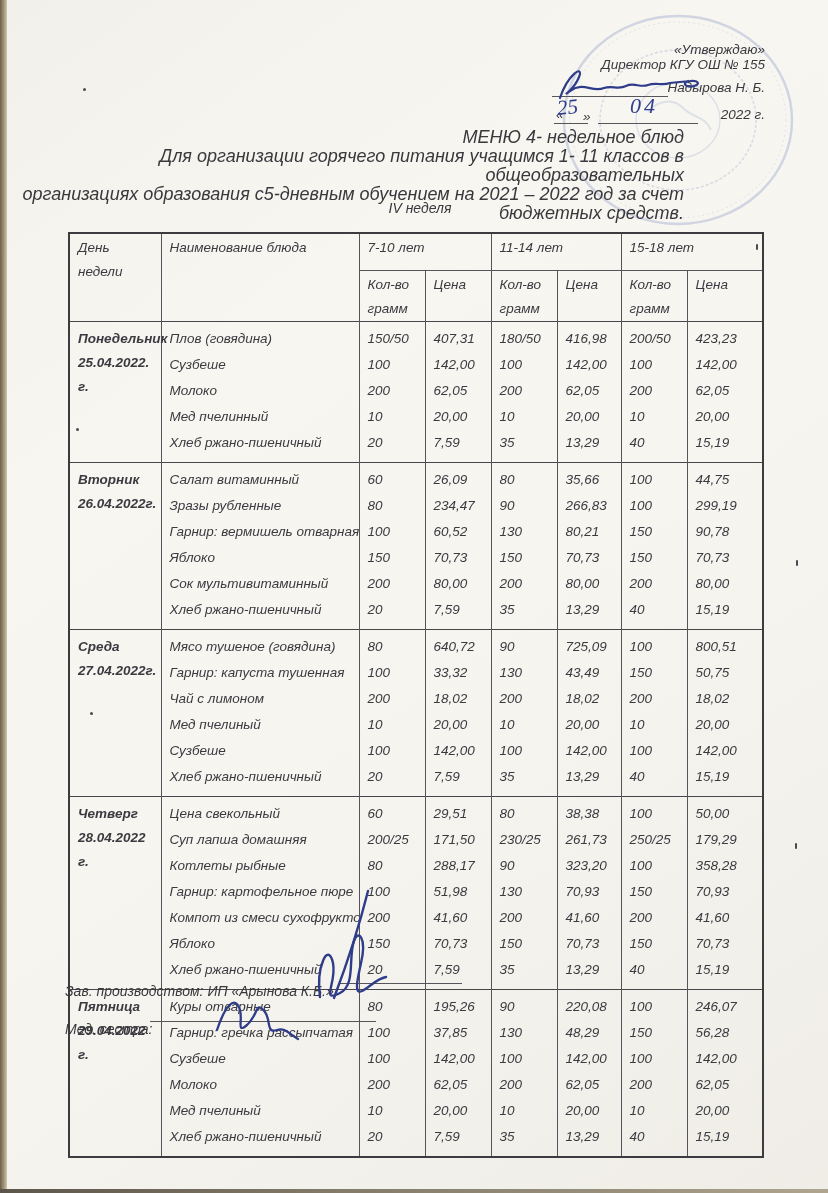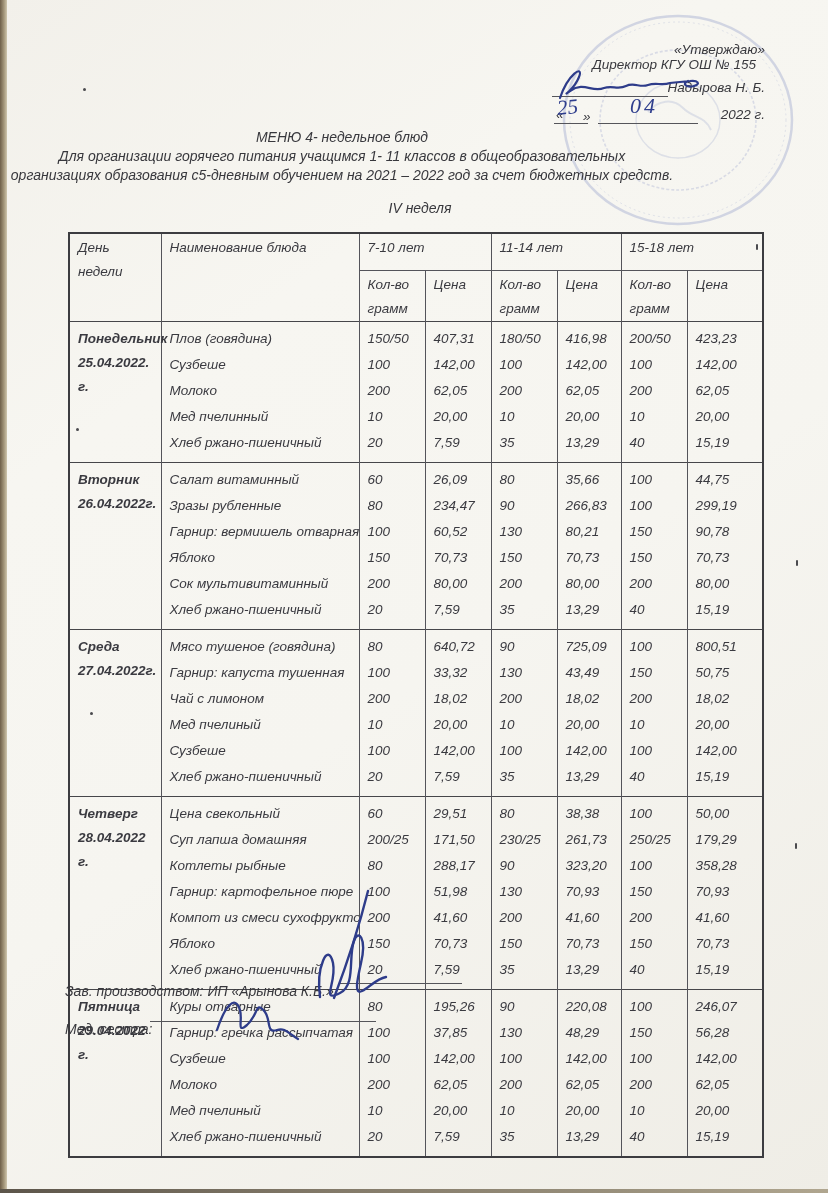--- a/index.html
+++ b/index.html
@@ -12,39 +12,39 @@
   .edge-left{position:absolute;left:0;top:0;width:7px;height:100%;
     background:linear-gradient(to right,#6e5f49,#a6997d 60%,#cfc6ae);}
   .edge-bottom{position:absolute;left:0;bottom:0;width:100%;height:4px;
     background:linear-gradient(to right,#5c554a,#837a69 40%,#99907c 75%,#b0a68f);}
   .abs{position:absolute;}
 
   
   .approval{position:absolute;top:32px;left:470px;width:300px;text-align:right;
     font-size:13.5px;line-height:19px;}
   .approve-word{position:absolute;top:8px;right:5px;}
-  .director-line{position:absolute;top:23px;right:14px;}
+  .director-line{position:absolute;top:23px;right:5px;}
   .sig-name{position:absolute;top:46px;right:5px;}
   .sig-underline{position:absolute;top:64px;left:82px;width:116px;border-bottom:1.2px solid #55555a;}
   .date-line{position:absolute;top:70px;left:84px;right:5px;height:22px;font-size:13.5px;}
   .q-open{position:absolute;left:2px;top:3px;}
   .q-close{position:absolute;left:29px;top:5px;}
   .day-underline{position:absolute;left:0px;top:21px;width:34px;border-bottom:1.2px solid #55555a;}
   .month-underline{position:absolute;left:44px;top:21px;width:100px;border-bottom:1.2px solid #55555a;}
   .year-text{position:absolute;right:0px;top:3px;}
   .hand{color:#2f3e8d;font-family:"Liberation Serif","DejaVu Serif",serif;font-style:italic;}
   .hand-day{position:absolute;left:3px;top:-4px;font-size:21px;transform:rotate(-6deg);}
   .hand-month{position:absolute;left:76px;top:-6px;font-size:22px;letter-spacing:3px;}
 
   
   .stamp{position:absolute;left:553px;top:12px;pointer-events:none;}
 
   
-  .titles{position:absolute;left:0;top:128px;width:684px;text-align:center;
-    font-size:14px;line-height:19px;}
+  .titles{position:absolute;left:0;top:128px;width:684px;text-align:right;
+    font-size:18px;line-height:19px;}
   .week-title{position:absolute;left:0;top:200px;width:828px;text-align:center;font-size:14px;padding-left:6px;}
 
   
   table.menu{position:absolute;left:68px;top:232px;border-collapse:collapse;
     table-layout:fixed;width:694px;font-size:13.5px;line-height:24px;color:#3a3a40;}
   table.menu{border:2px solid #3c3c40;}
   table.menu th,table.menu td{border-left:1px solid #54545a;border-right:1px solid #54545a;
     vertical-align:top;text-align:left;font-weight:normal;padding:2px 4px 0 8px;}
   th.age-h{height:34px;border-bottom:1px solid #54545a;font-size:13.5px;padding-top:6px;}
   th.sub-h{height:38px;padding-top:4px;}

